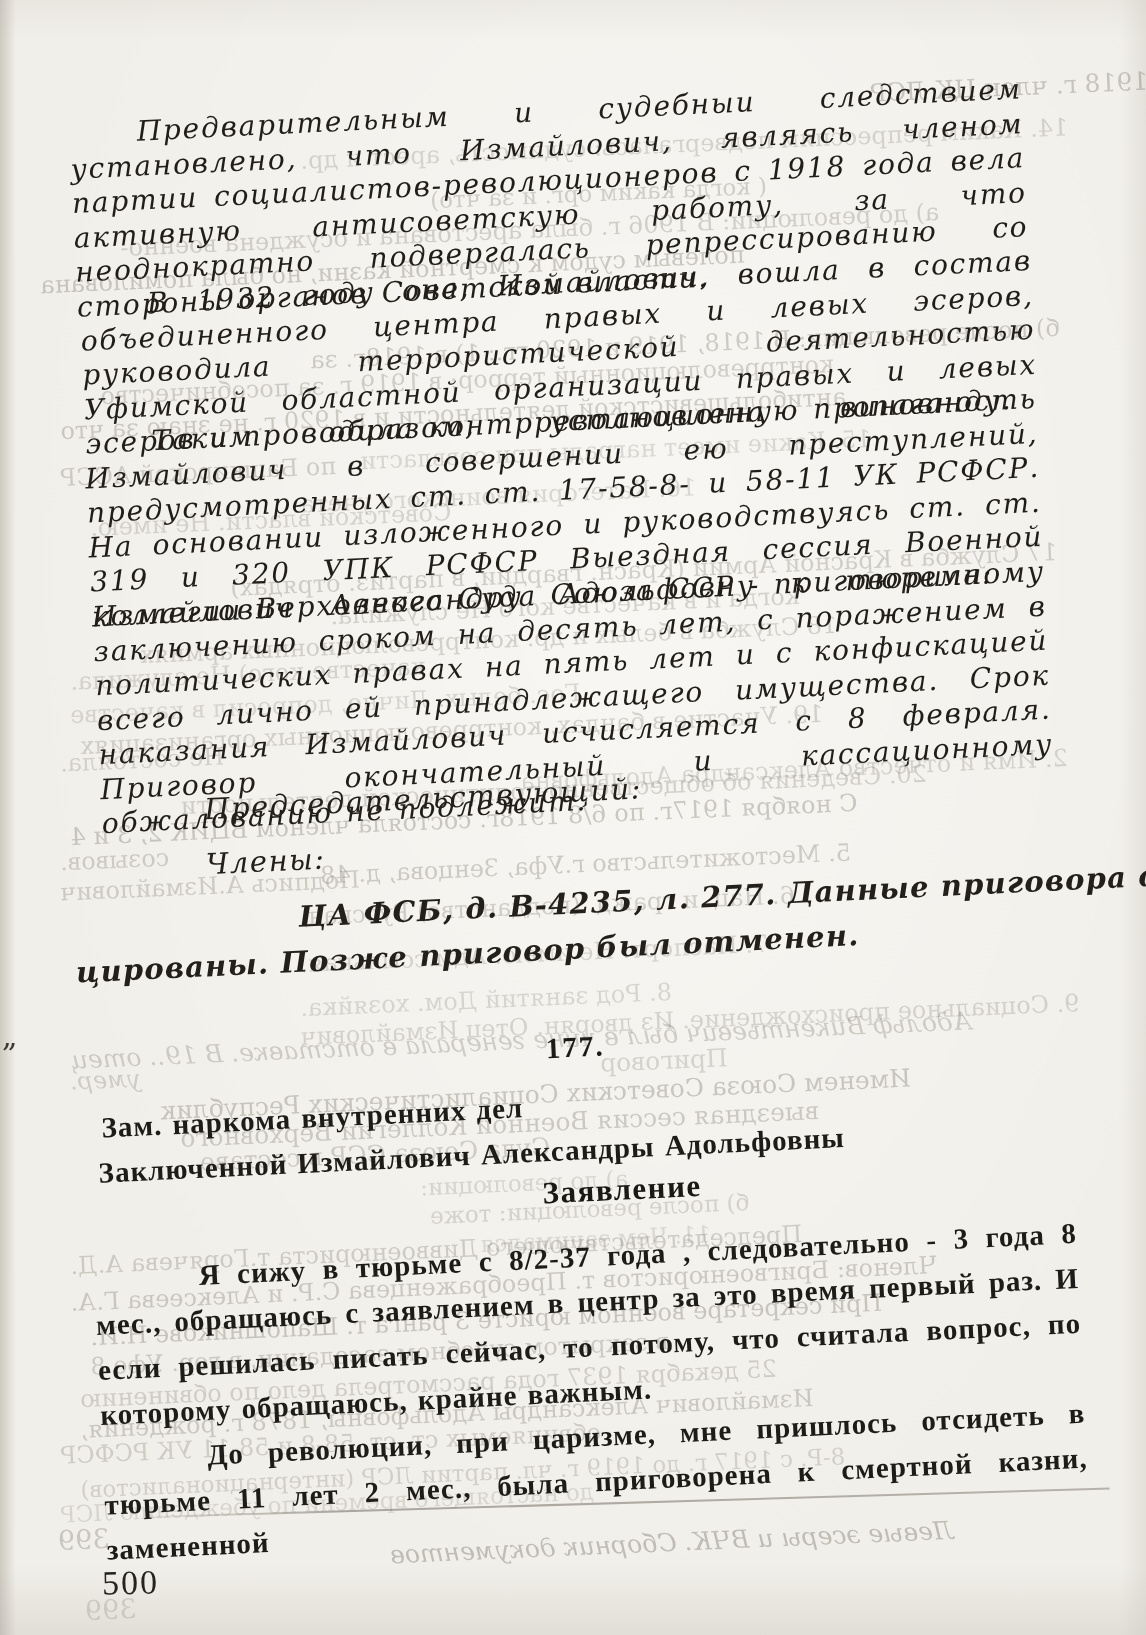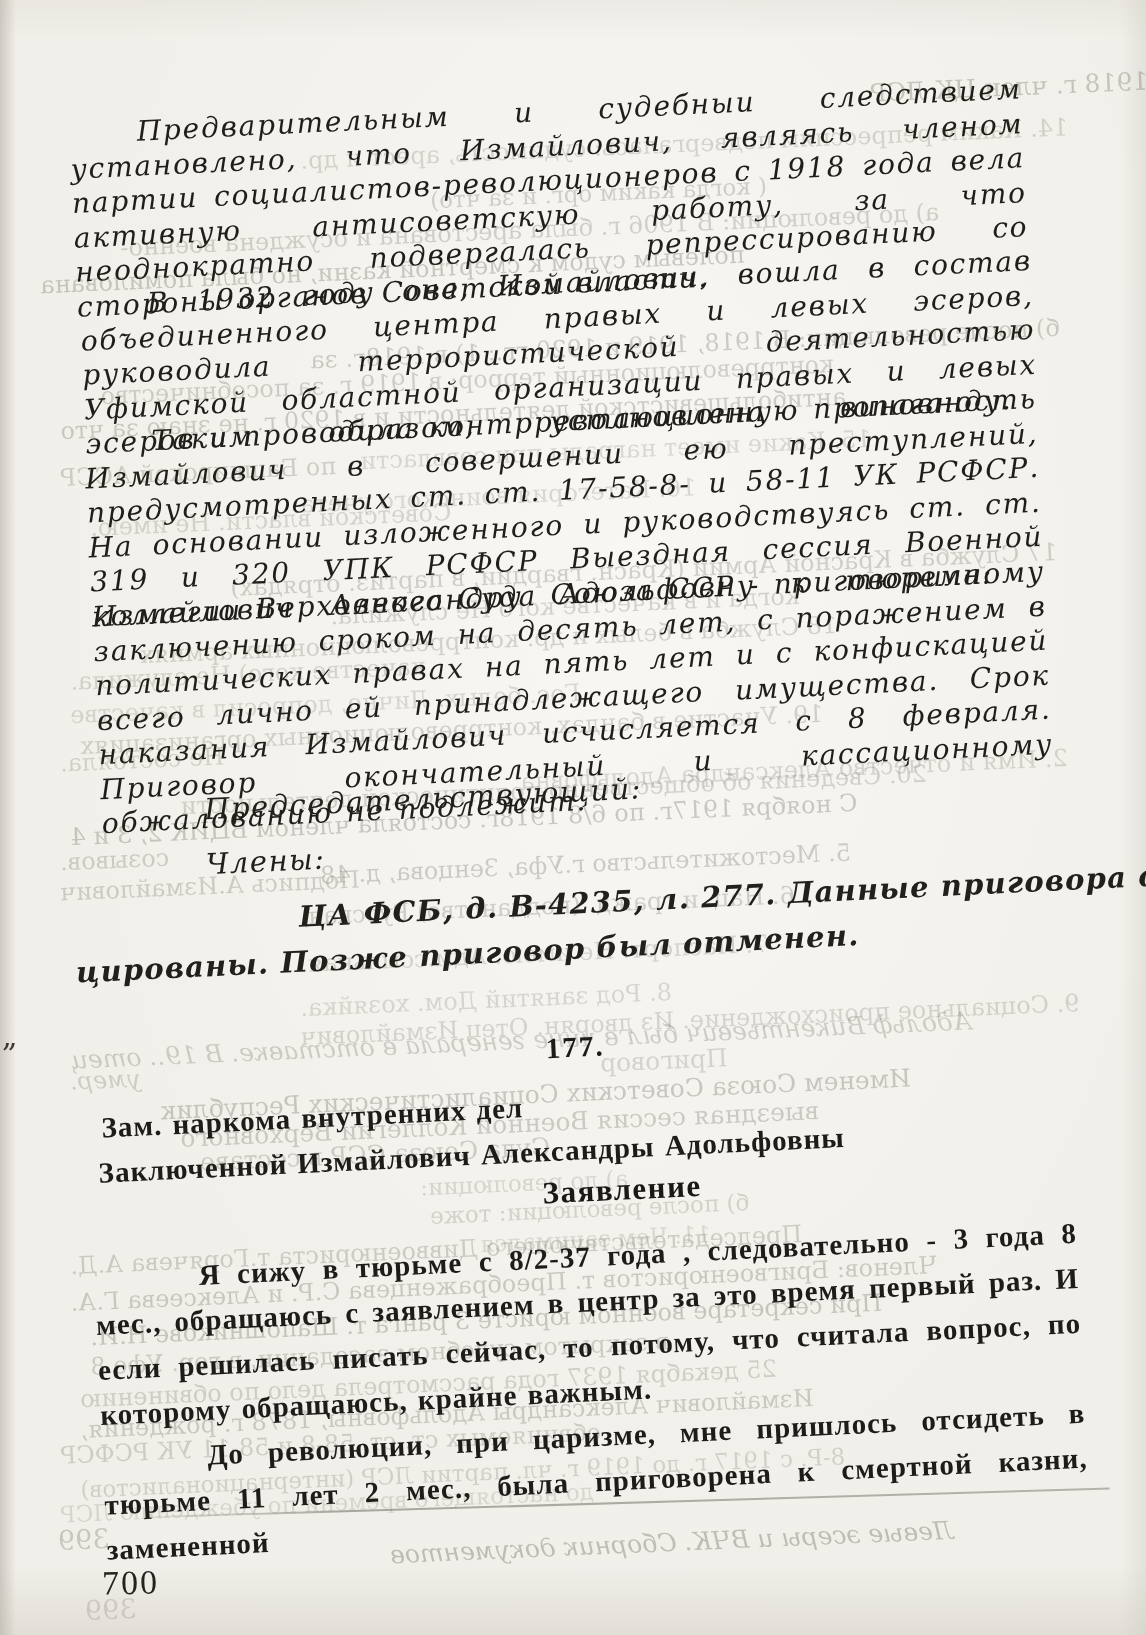--- a/index.html
+++ b/index.html
@@ -162,15 +162,15 @@
     <div class="typed" style="top:1033px;left:-20px;">Заключенной Измайлович Александры Адольфовны</div>
 
     <div class="heading" style="top:1077px;left:-20px;">Заявление</div>
 
     <div class="typed typed-para" style="top:1140px;left:-30px;">Я сижу в тюрьме с 8/2-37 года , следовательно - 3 года 8 мес., обращаюсь с заявлением в центр за это время первый раз. И если решилась писать сейчас, то потому, что считала вопрос, по которому обращаюсь, крайне важным.</div>
 
     <div class="typed typed-para" style="top:1320px;left:-30px;">До революции, при царизме, мне пришлось отсидеть в тюрьме 11 лет 2 мес., была приговорена к смертной казни, замененной</div>
 
   </div>
 
-  <div id="page-num">700</div>
+  <div id="page-num">500</div>
 
 </div>
 
 </body></html>

